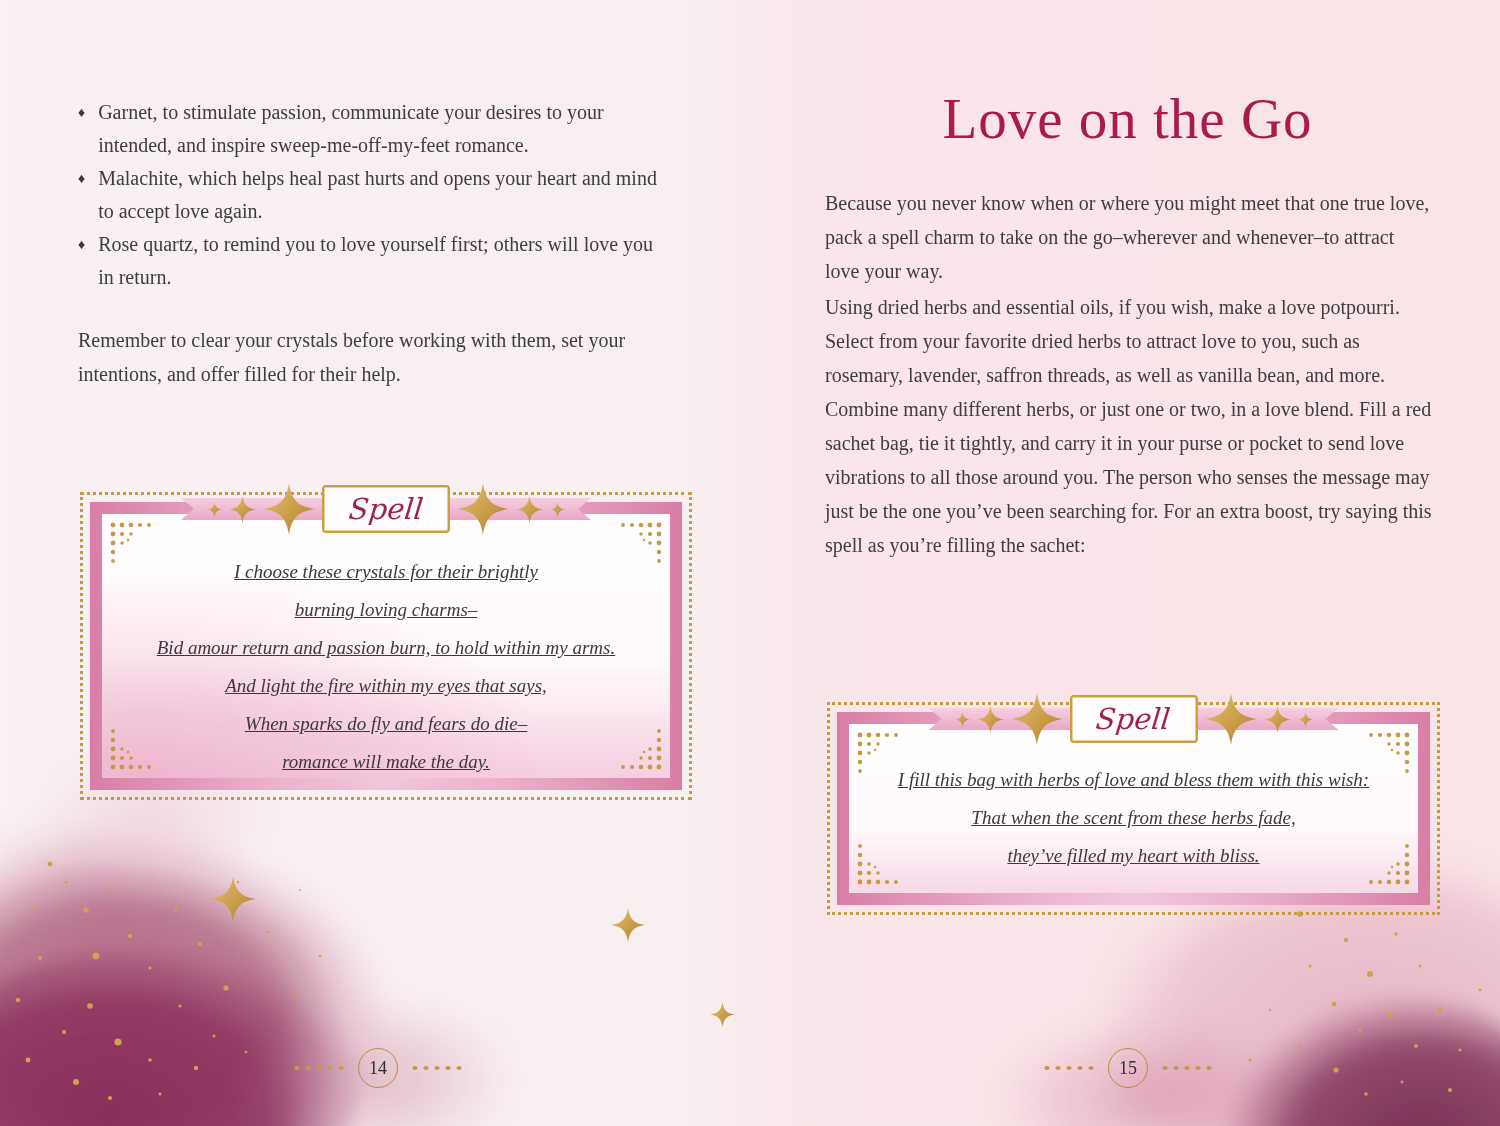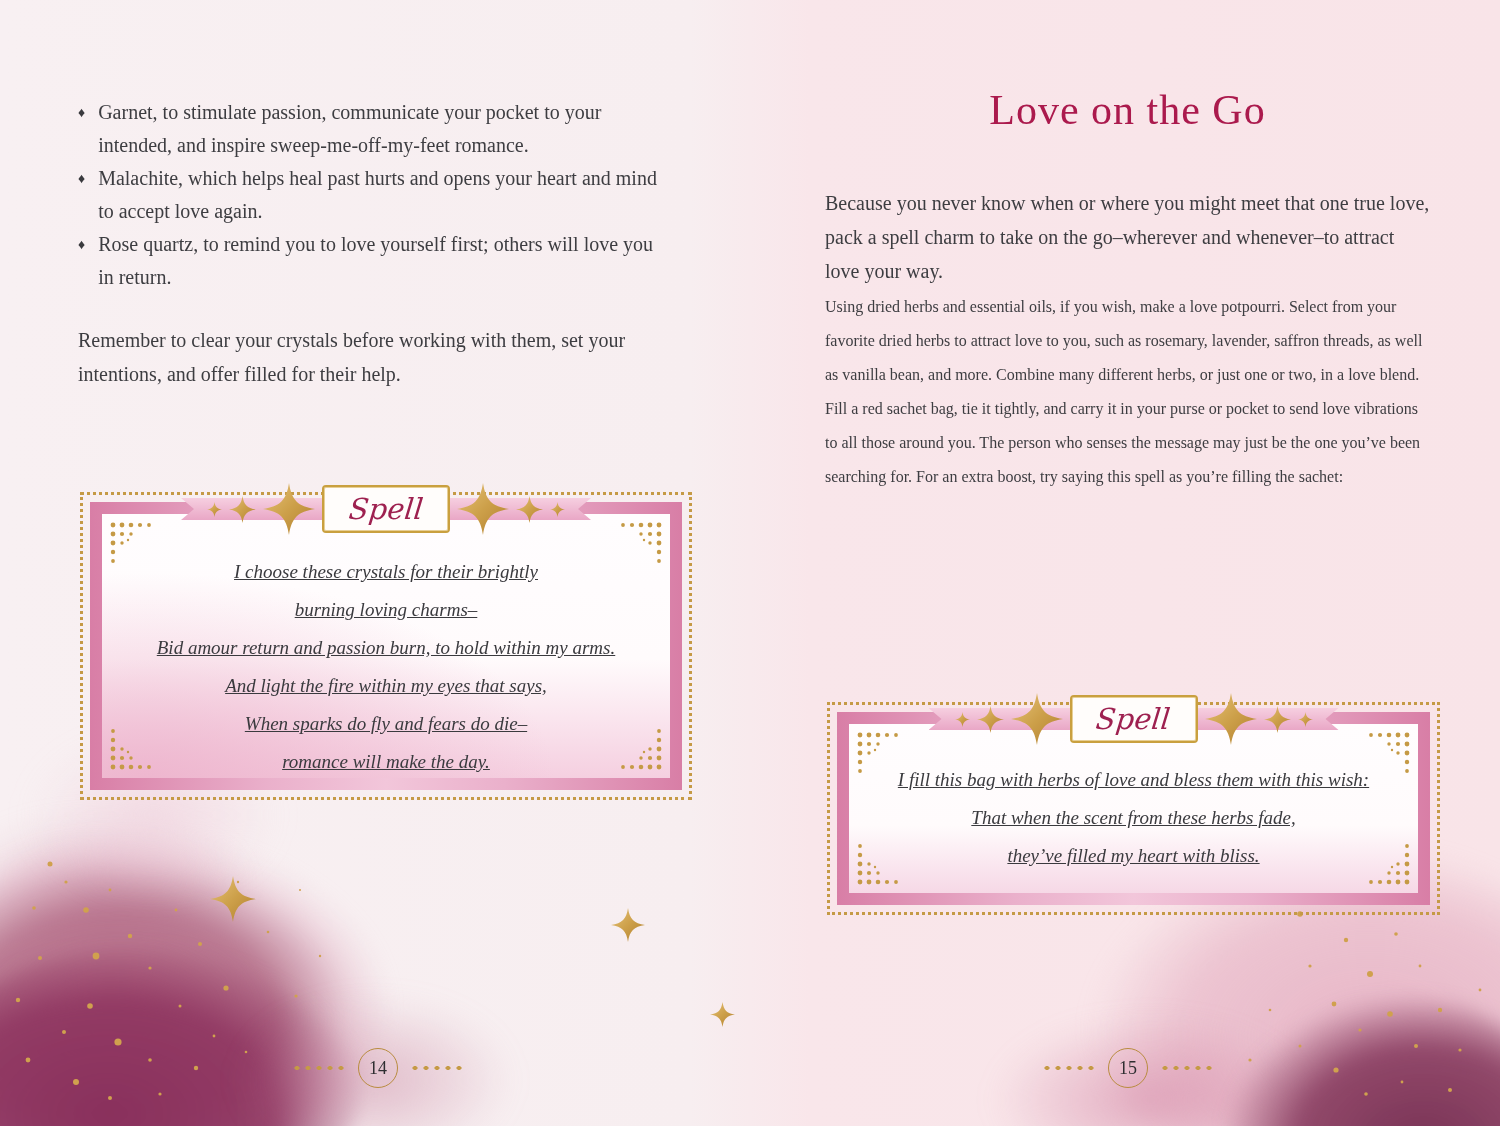--- a/index.html
+++ b/index.html
@@ -32,23 +32,23 @@
   .page-left{left:0;width:750px;}
   .page-right{left:750px;width:750px;}
   
   .bullet-list{position:absolute;left:78px;top:96px;width:600px;list-style:none;}
   .bullet-list li{display:flex;gap:13px;font-size:20px;line-height:33px;color:var(--body-text);}
   .bullet-list .bullet{font-size:14px;line-height:33px;color:#3a3a3e;flex:0 0 auto;}
   .bullet-list .bullet-text{width:575px;}
   .left-para{position:absolute;left:78px;top:323px;width:600px;font-size:20px;line-height:34px;}
   
   .page-title{position:absolute;left:70px;top:86px;width:615px;text-align:center;
-    font-size:42px;font-weight:400;letter-spacing:1px;color:var(--title);font-family:"Liberation Serif",serif;}
+    font-size:57px;font-weight:400;letter-spacing:1px;color:var(--title);font-family:"Liberation Serif",serif;}
   .right-para-1{position:absolute;left:75px;top:168px;width:608px;font-size:20px;line-height:34px;margin-top:18px;}
-  .right-para-2{position:absolute;left:75px;top:290px;width:608px;font-size:16px;line-height:34px;}
+  .right-para-2{position:absolute;left:75px;top:290px;width:608px;font-size:20px;line-height:34px;}
   
   .spell-box{position:absolute;border:3px dotted var(--gold);z-index:2;}
   .spell-box-left{left:80px;top:492px;width:612px;height:308px;}
   .spell-box-right{left:77px;top:702px;width:613px;height:213px;} 
   .spell-frame{position:absolute;inset:7px;background:linear-gradient(90deg,var(--pink-band) 0%,#eab0cb 30%,#f2c6da 50%,#eab0cb 70%,var(--pink-band) 100%);}
   .spell-inner{position:absolute;inset:19px;}
   .spell-inner-left{background:
       radial-gradient(ellipse at 8% 100%,rgba(236,176,202,.8),rgba(236,176,202,0) 55%),
       linear-gradient(180deg,#fffdfe 0%,#fffbfc 55%,#f5cfe0 100%);}
   .spell-inner-right{background:linear-gradient(180deg,#fffdfe 0%,#fffbfc 60%,#f6d8e6 100%);}
@@ -187,21 +187,21 @@
     </svg>
   <svg class="sparkle-star" style="left:710px;top:1002px" width="25" height="25" viewBox="0 0 100 100">
     <use href="#sparklePath" fill="url(#goldGrad)"></use>
     </svg>
 
   <section class="page page-left">
 
     <ul class="bullet-list">
       <li>
         <span class="bullet">♦</span>
-        <span class="bullet-text">Garnet, to stimulate passion, communicate your pocket to your intended, and inspire sweep-me-off-my-feet romance.</span>
+        <span class="bullet-text">Garnet, to stimulate passion, communicate your desires to your intended, and inspire sweep-me-off-my-feet romance.</span>
       </li>
       <li>
         <span class="bullet">♦</span>
         <span class="bullet-text">Malachite, which helps heal past hurts and opens your heart and mind to accept love again.</span>
       </li>
       <li>
         <span class="bullet">♦</span>
         <span class="bullet-text">Rose quartz, to remind you to love yourself first; others will love you in return.</span>
       </li>
     </ul>

